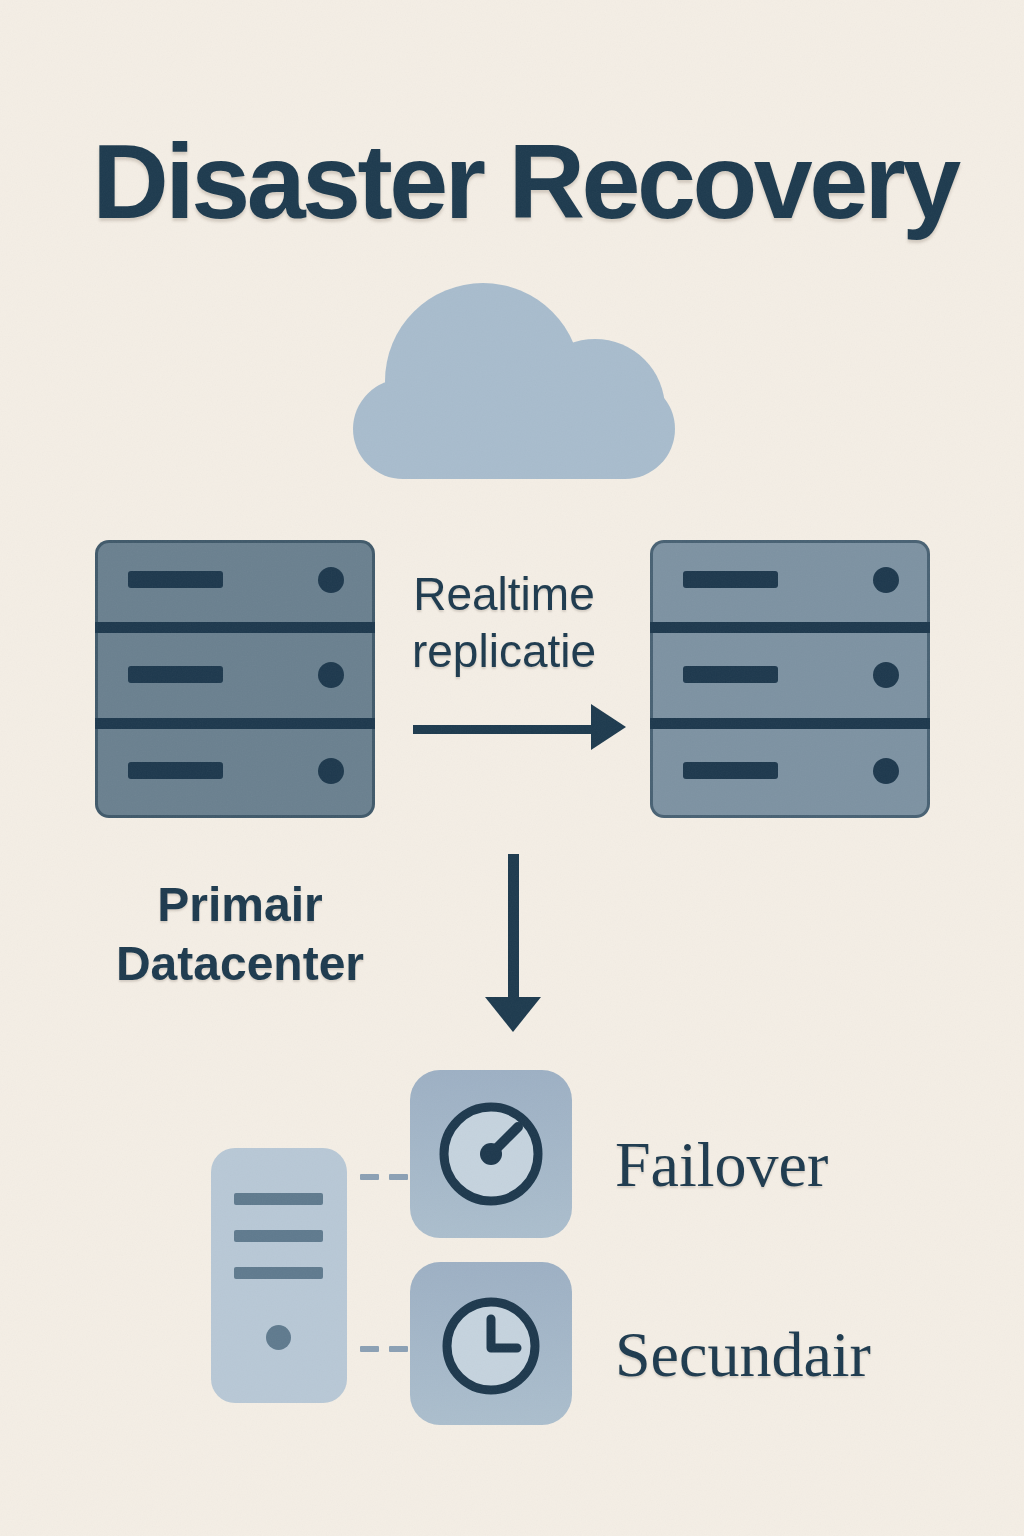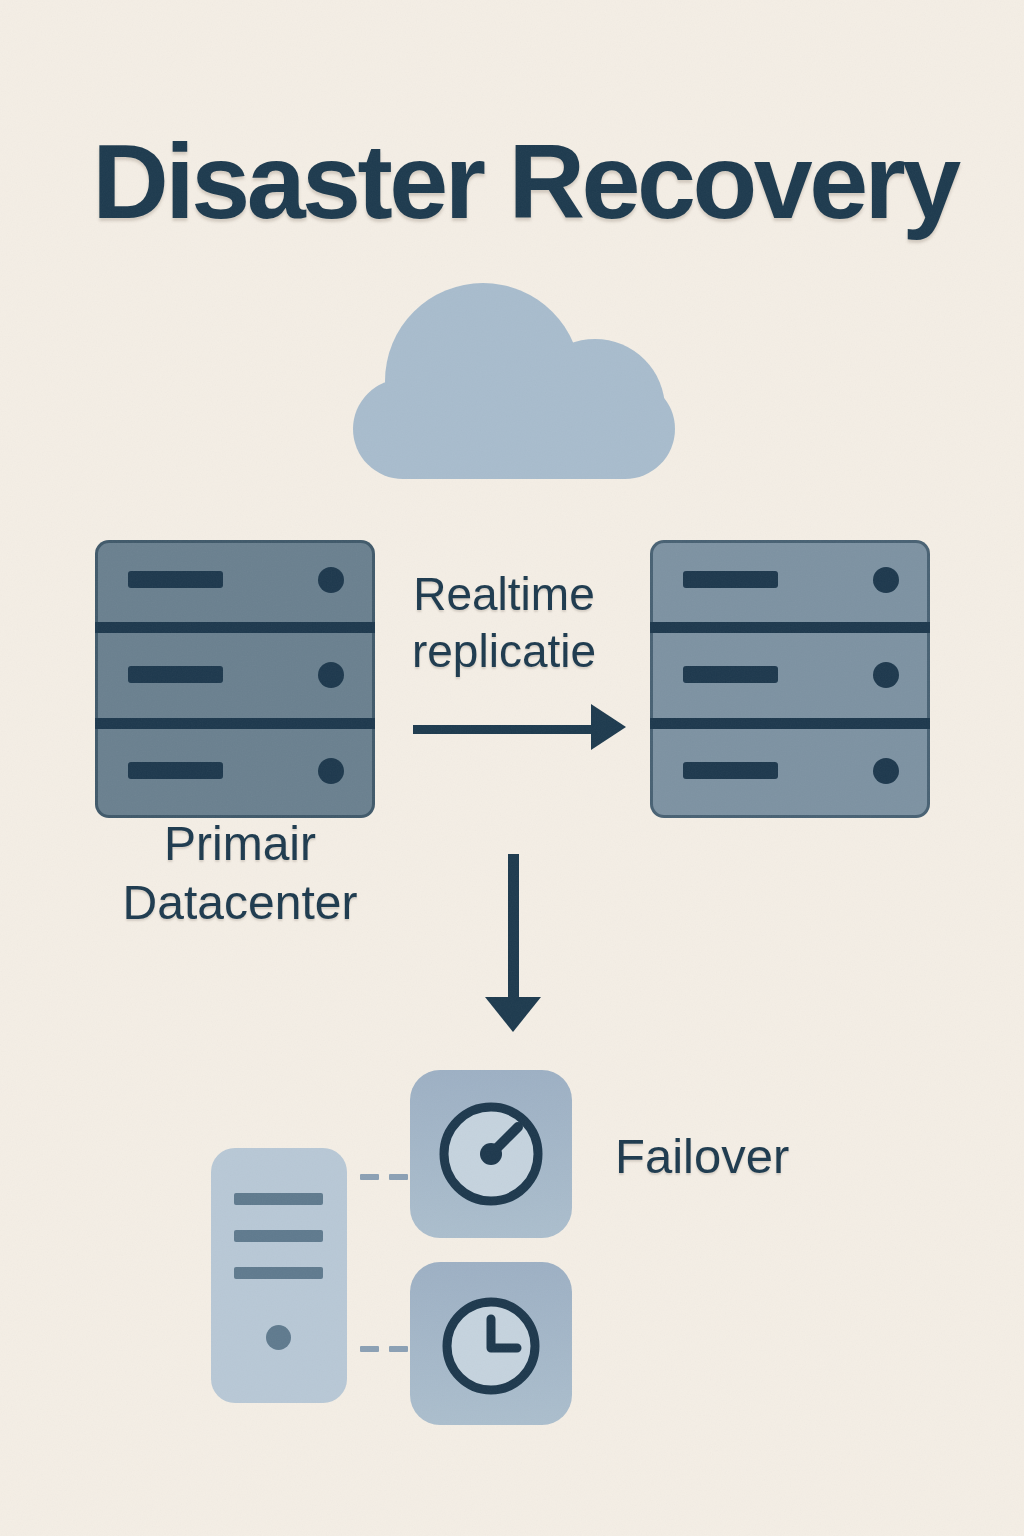--- a/index.html
+++ b/index.html
@@ -38,22 +38,22 @@
     position:absolute;left:383px;top:566px;width:242px;text-align:center;
     font-size:46px;line-height:57px;font-weight:500;color:var(--ink);
     text-shadow:0 2px 2px rgba(110,95,80,.22);
   }
 
   .arrow-right{position:absolute;left:413px;top:704px;width:213px;height:46px;}
   .arrow-right .shaft{position:absolute;left:0;top:21px;width:180px;height:9px;background:var(--ink);}
   .arrow-right .head{position:absolute;left:178px;top:0;width:0;height:0;
     border-top:23px solid transparent;border-bottom:23px solid transparent;border-left:35px solid var(--ink);}
 
-  .dc-label{position:absolute;top:814px;width:340px;text-align:center;
-    font-size:48px;line-height:59px;font-weight:400;color:var(--ink);
+  .dc-label{position:absolute;top:875px;width:340px;text-align:center;
+    font-size:48px;line-height:59px;font-weight:700;color:var(--ink);
     text-shadow:0 2px 2px rgba(110,95,80,.22);}
   .dc-primary{left:70px;}
   .dc-secondary{left:620px;}
 
   .arrow-down{position:absolute;left:485px;top:854px;width:56px;height:178px;}
   .arrow-down .shaft{position:absolute;left:23px;top:0;width:11px;height:145px;background:var(--ink);}
   .arrow-down .head{position:absolute;left:0;top:143px;width:0;height:0;
     border-left:28px solid transparent;border-right:28px solid transparent;border-top:35px solid var(--ink);}
 
   .tower{position:absolute;left:211px;top:1148px;width:136px;height:255px;border-radius:24px;background:var(--tower);}
@@ -64,22 +64,22 @@
   .connector{position:absolute;left:360px;display:flex;gap:10px;}
   .connector.c1{top:1174px;} .connector.c2{top:1346px;}
   .connector .dash{width:19px;height:6px;background:var(--dash);border-radius:1px;}
 
   .tile{position:absolute;left:410px;width:162px;border-radius:30px;
     background:linear-gradient(180deg,var(--tile-top),var(--tile-bottom));}
   .tile-failover{top:1070px;height:168px;}
   .tile-secundair{top:1262px;height:163px;}
   .tile svg{position:absolute;left:22px;top:25px;}
 
-  .side-label{position:absolute;left:615px;font-size:49px;font-weight:500;color:var(--ink);
-    text-shadow:0 2px 2px rgba(110,95,80,.22);}
+  .side-label{position:absolute;left:615px;font-size:64px;font-weight:500;color:var(--ink);
+    text-shadow:0 2px 2px rgba(110,95,80,.22);font-family:Liberation Serif, serif;}
   .label-failover{top:1128px;}
   .label-secundair{top:1318px;}
 
   .grain{position:absolute;inset:0;pointer-events:none;opacity:.05;}
 </style>
 </head>
 <body>
 
 <div class="canvas">
 
@@ -152,20 +152,21 @@
   </div>
 
   <div class="tile tile-secundair">
     <svg width="118" height="118" viewBox="0 0 118 118">
       <circle cx="59" cy="59" r="44" fill="var(--icon-face)" stroke="var(--icon-ring)" stroke-width="9"></circle>
       <polyline points="59,32 59,61 85,61" fill="none" stroke="var(--icon-ring)" stroke-width="9" stroke-linecap="round" stroke-linejoin="round"></polyline>
     </svg>
   </div>
 
   <div class="side-label label-failover">Failover</div>
+  <div class="side-label label-secundair">Secundair</div>
 
   <svg class="grain" width="1024" height="1536">
     <filter id="grainF">
       <feTurbulence type="fractalNoise" baseFrequency="0.8" numOctaves="2" stitchTiles="stitch"></feTurbulence>
       <feColorMatrix type="saturate" values="0"></feColorMatrix>
     </filter>
     <rect width="1024" height="1536" filter="url(#grainF)"></rect>
   </svg>
 
 </div>

